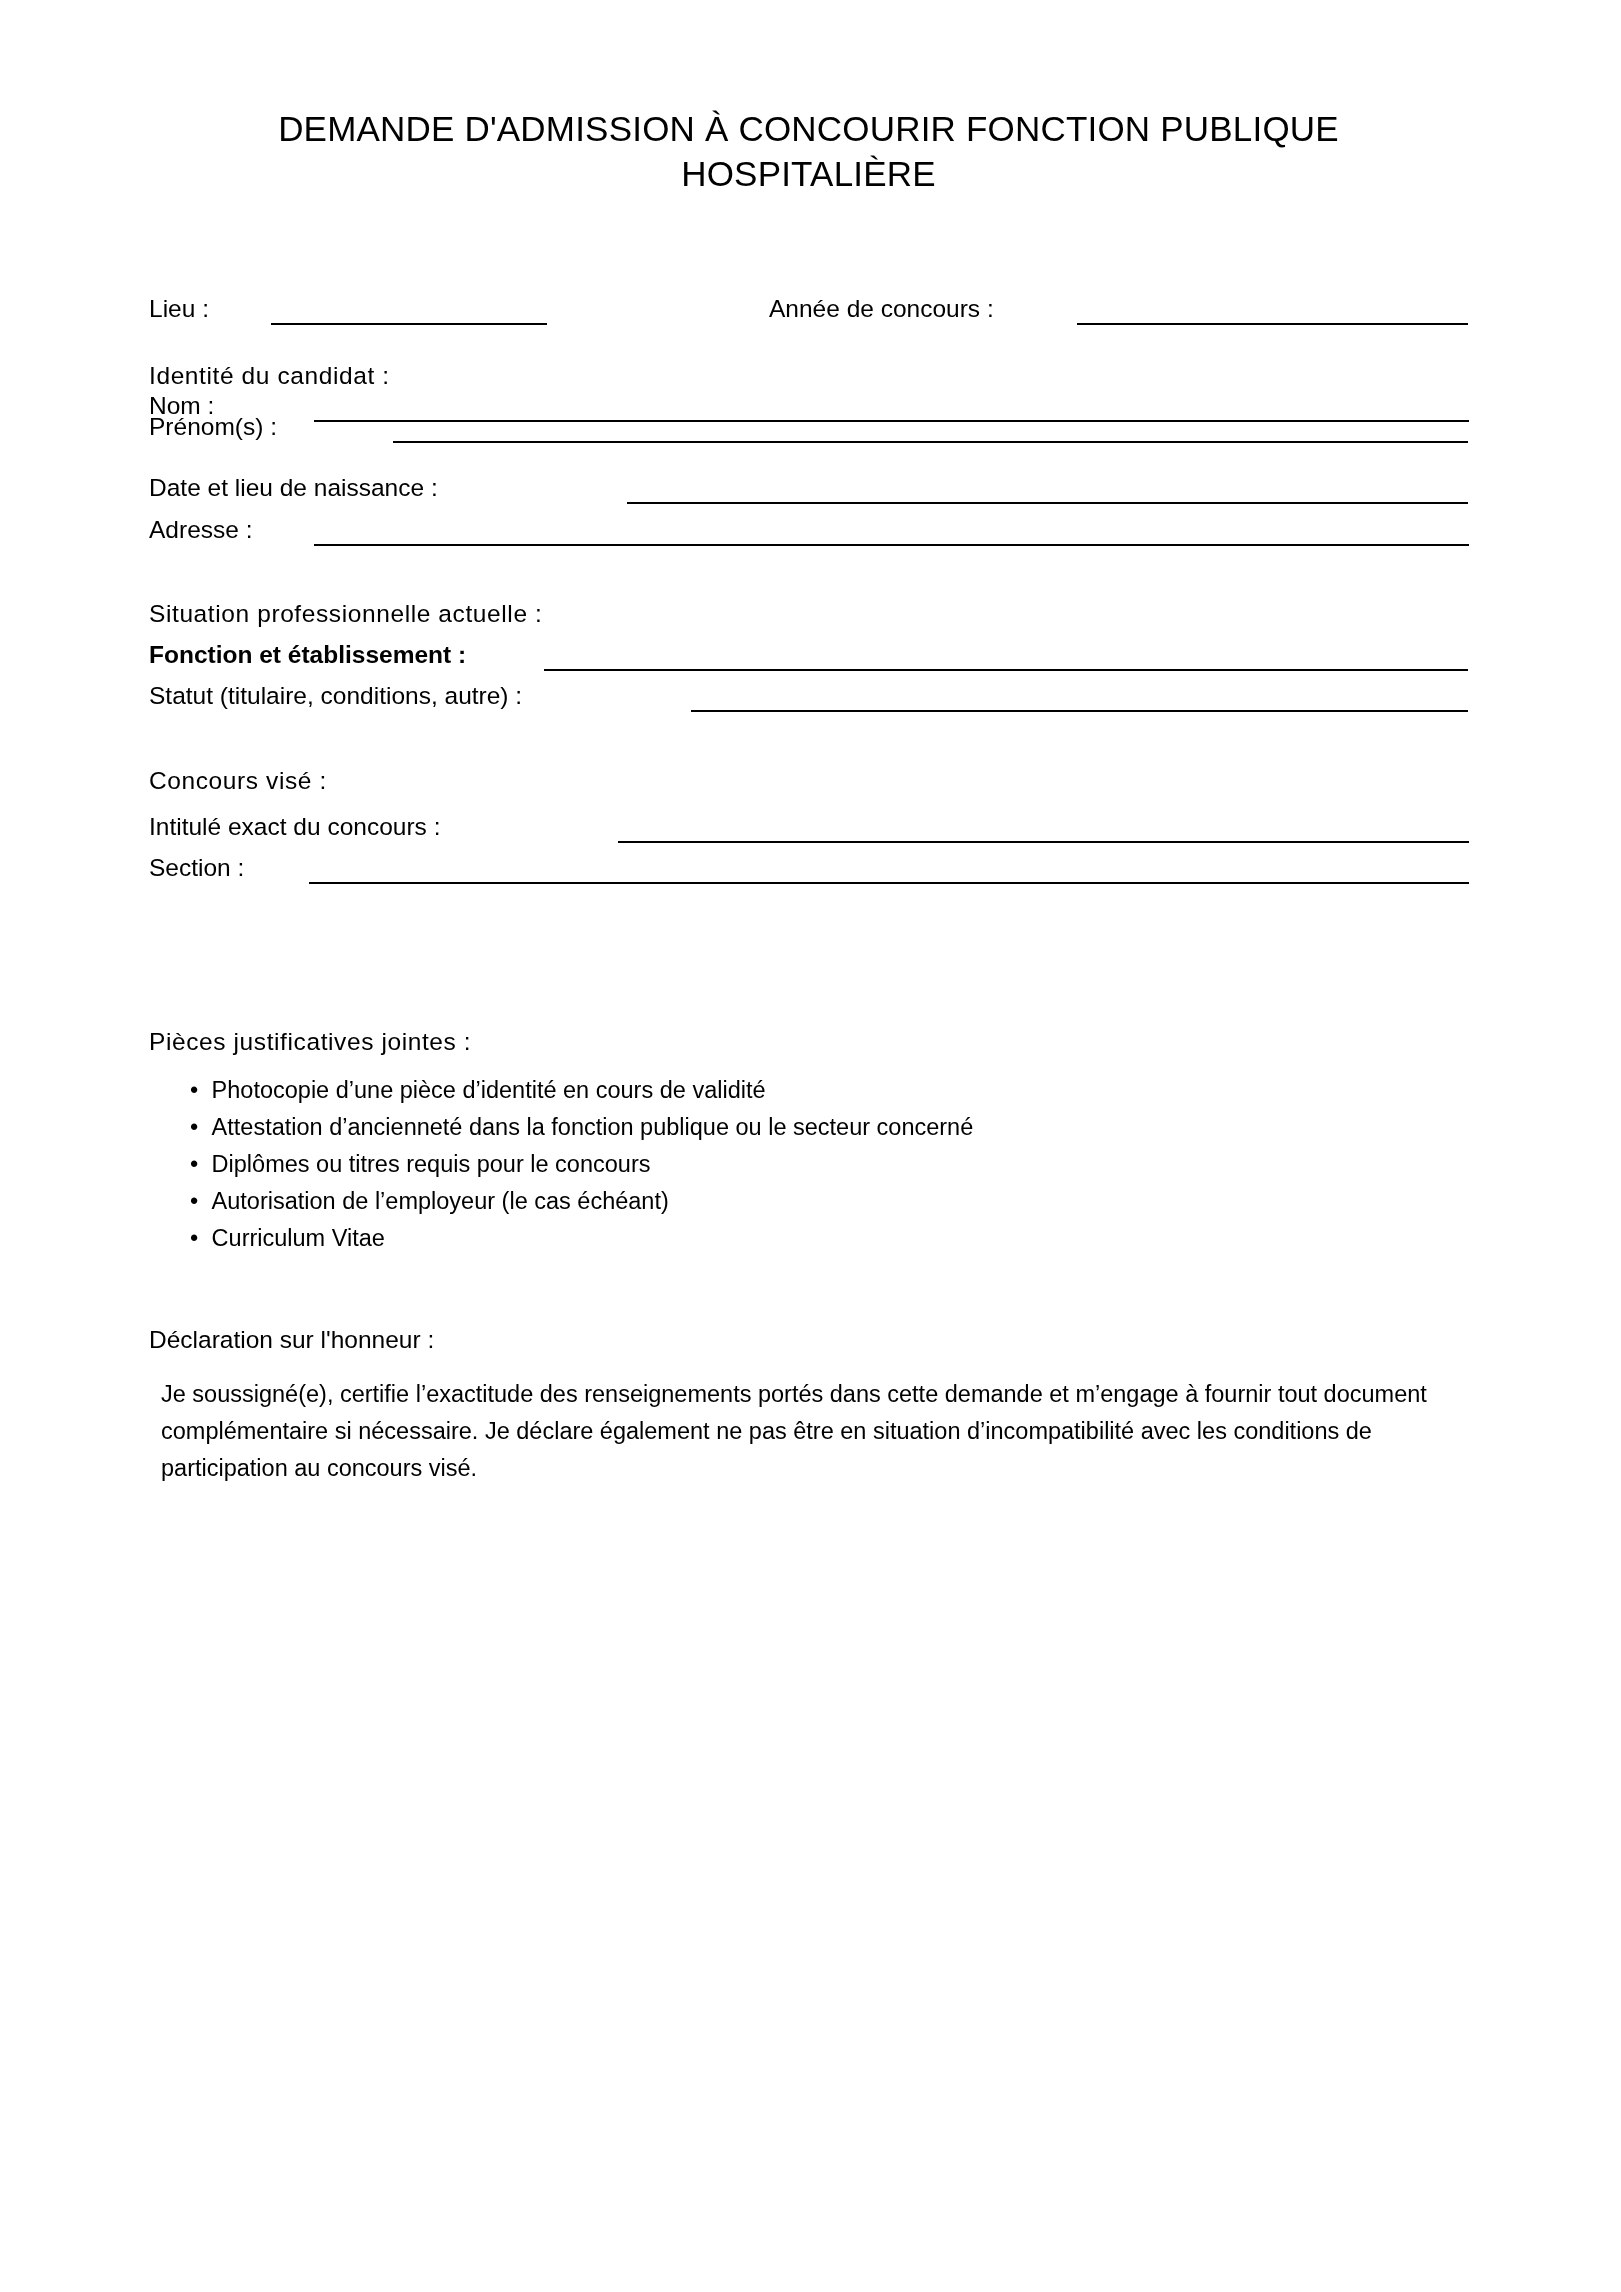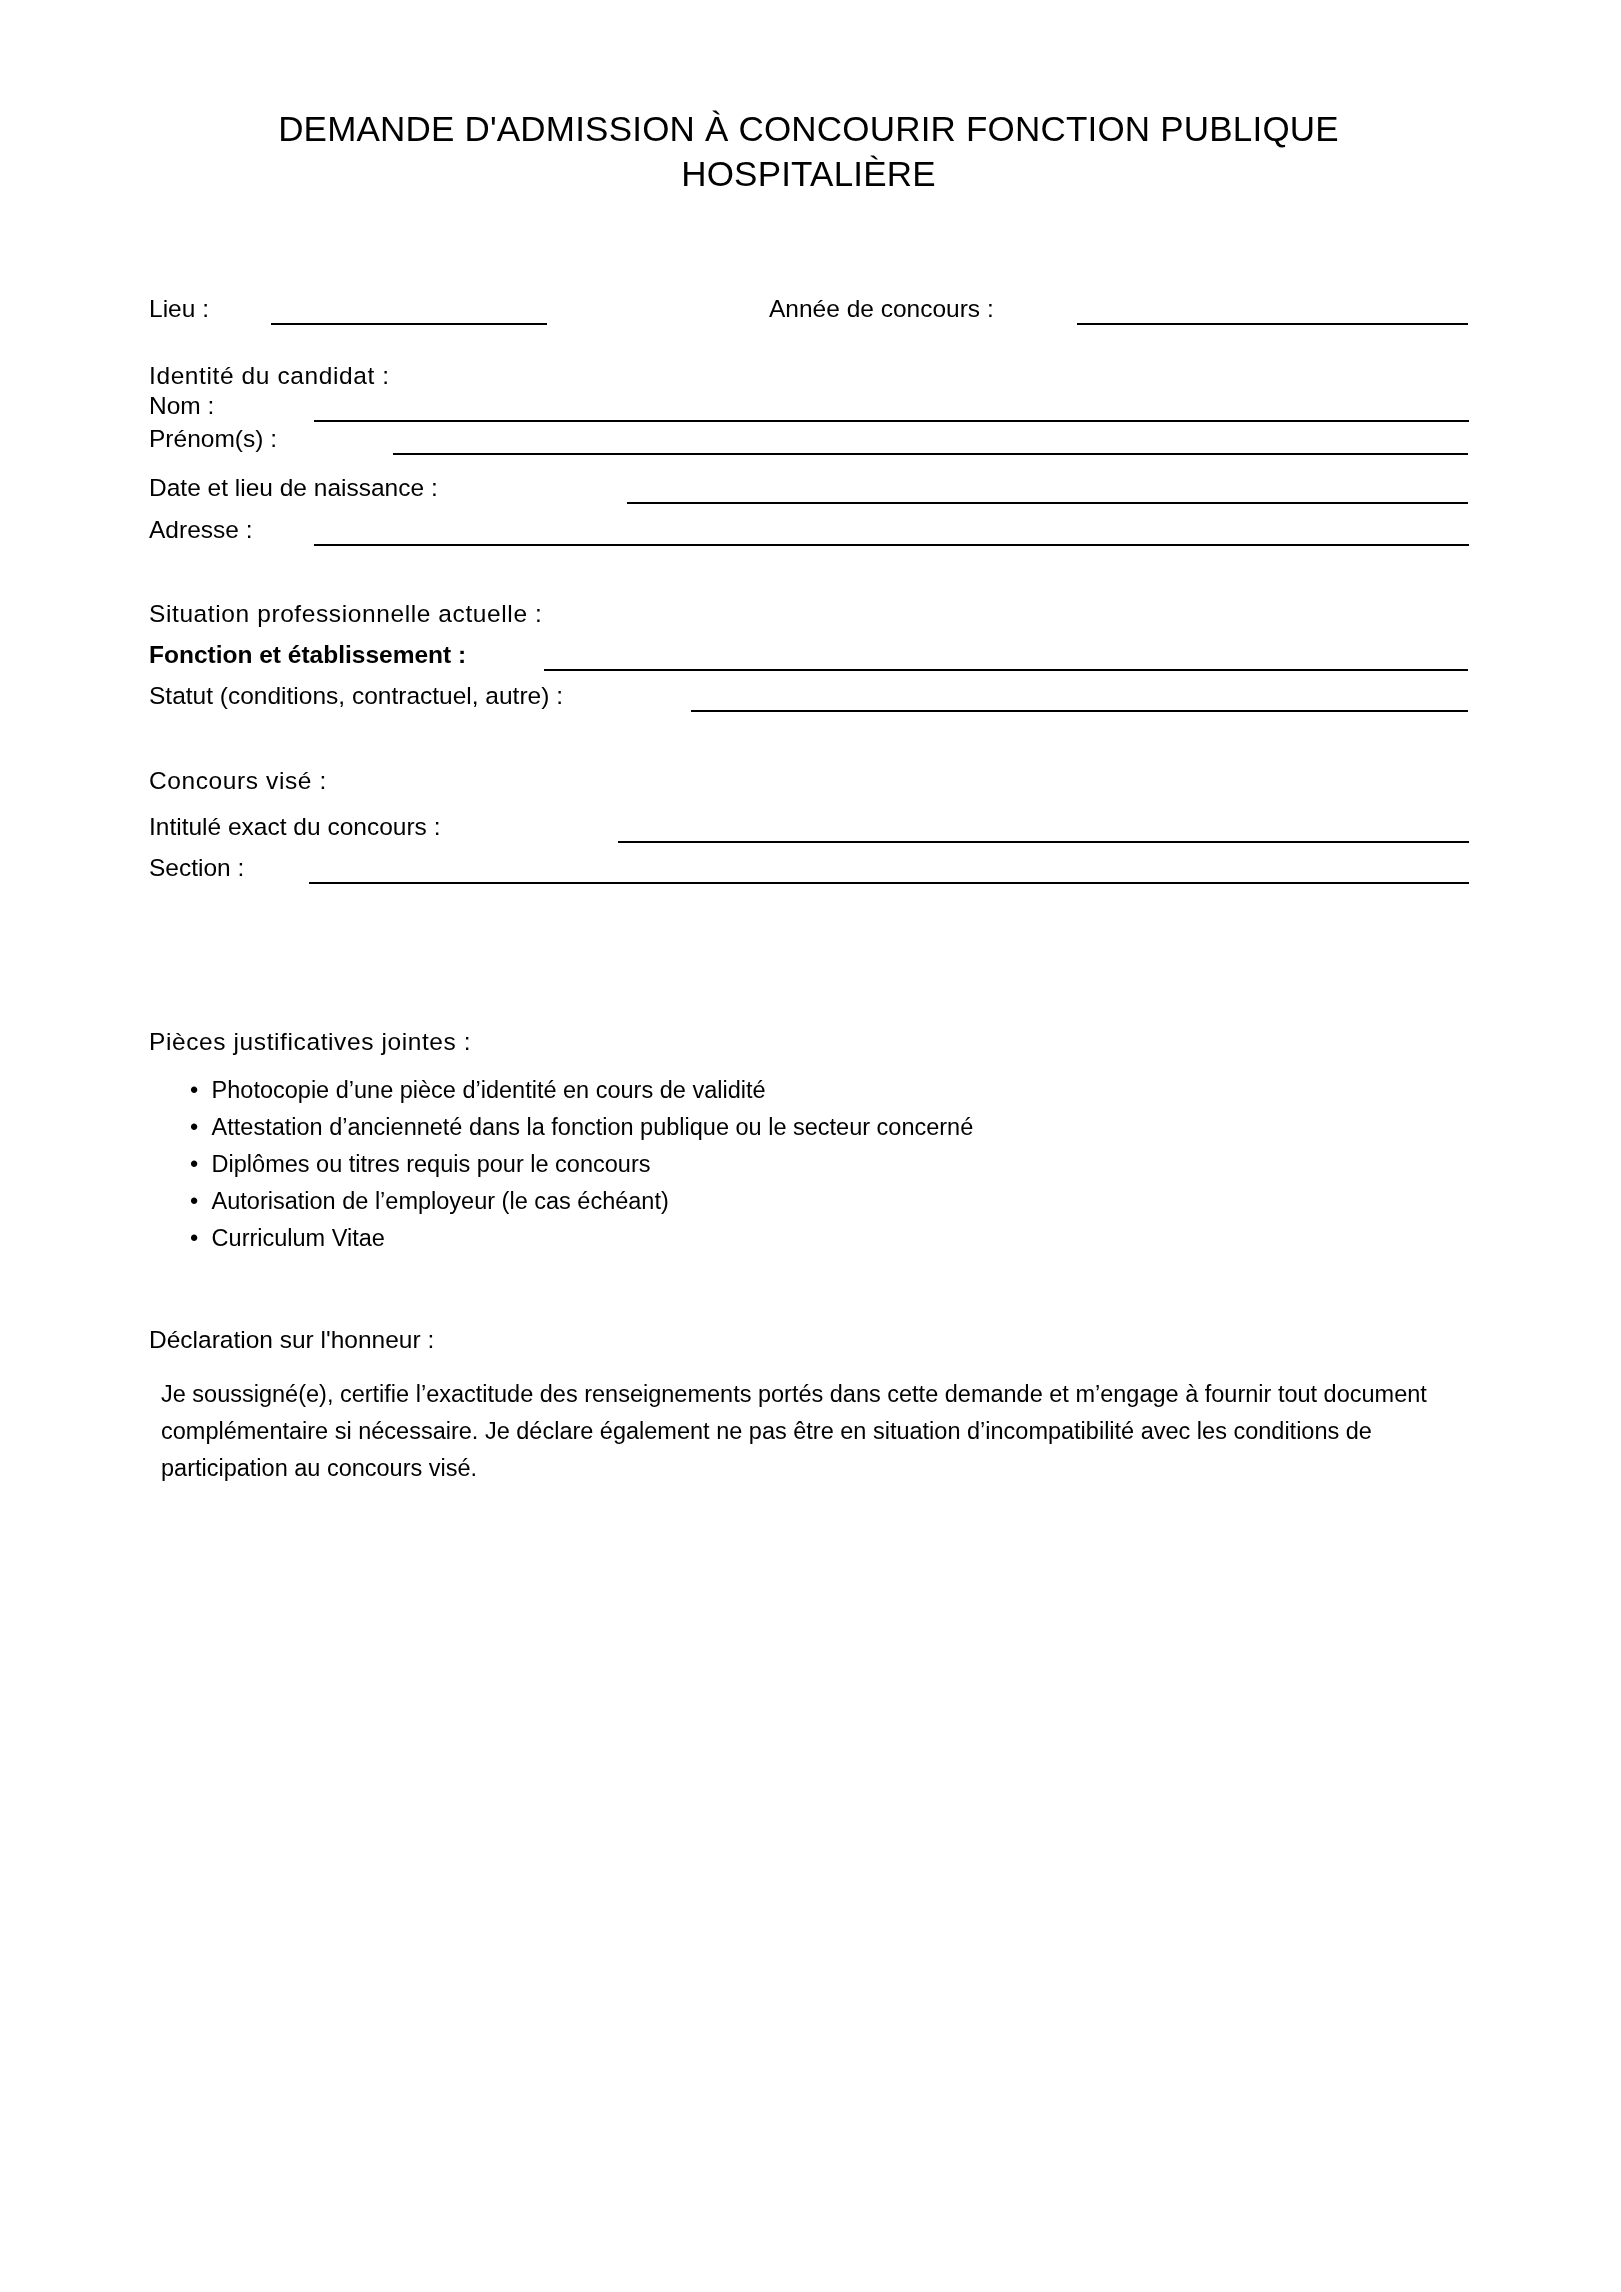--- a/index.html
+++ b/index.html
@@ -128,21 +128,21 @@
     <span class="rule" style="left:928px; top:29px; width:391px;"></span>
   </div>
 
   <div class="heading" style="top:361px;">Identité du candidat :</div>
 
   <div class="row" style="top:391px;">
     <span class="label">Nom :</span>
     <span class="rule" style="left:165px; top:29px; width:1155px;"></span>
   </div>
 
-  <div class="row" style="top:424px;">
+  <div class="row" style="top:412px;">
     <span class="label">Prénom(s) :</span>
     <span class="rule" style="left:244px; top:29px; width:1075px;"></span>
   </div>
 
   <div class="row" style="top:515px;">
     <span class="label">Adresse :</span>
     <span class="rule" style="left:165px; top:29px; width:1155px;"></span>
   </div>
 
   <div class="row" style="top:473px;">
@@ -151,21 +151,21 @@
   </div>
 
   <div class="heading" style="top:599px;">Situation professionnelle actuelle :</div>
 
   <div class="row" style="top:640px;font-weight:bold;">
     <span class="label">Fonction et établissement :</span>
     <span class="rule" style="left:395px; top:29px; width:924px;"></span>
   </div>
 
   <div class="row" style="top:681px;">
-    <span class="label">Statut (conditions, contractuel, autre) :</span>
+    <span class="label">Statut (titulaire, conditions, autre) :</span>
     <span class="rule" style="left:542px; top:29px; width:777px;"></span>
   </div>
 
   <div class="heading" style="top:766px;">Concours visé :</div>
 
   <div class="row" style="top:812px;">
     <span class="label">Intitulé exact du concours :</span>
     <span class="rule" style="left:469px; top:29px; width:851px;"></span>
   </div>
 

